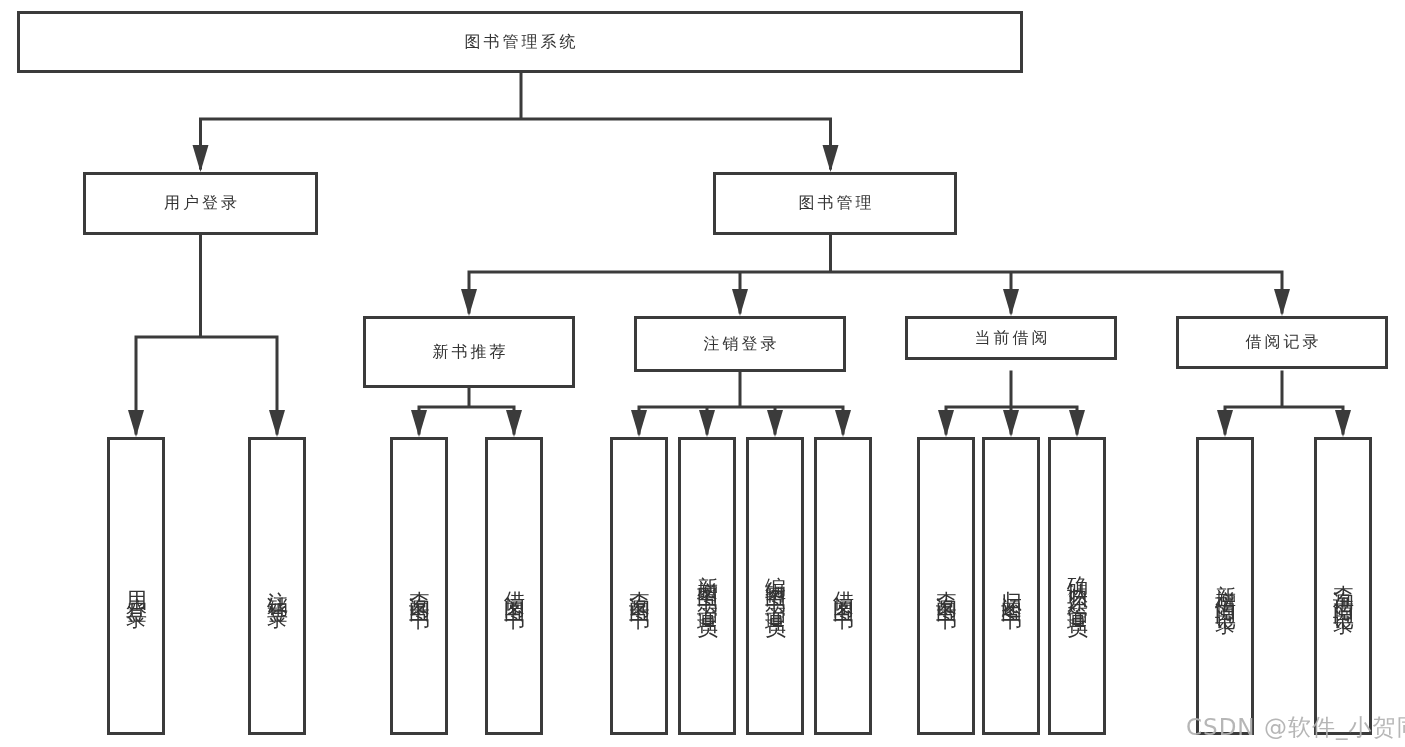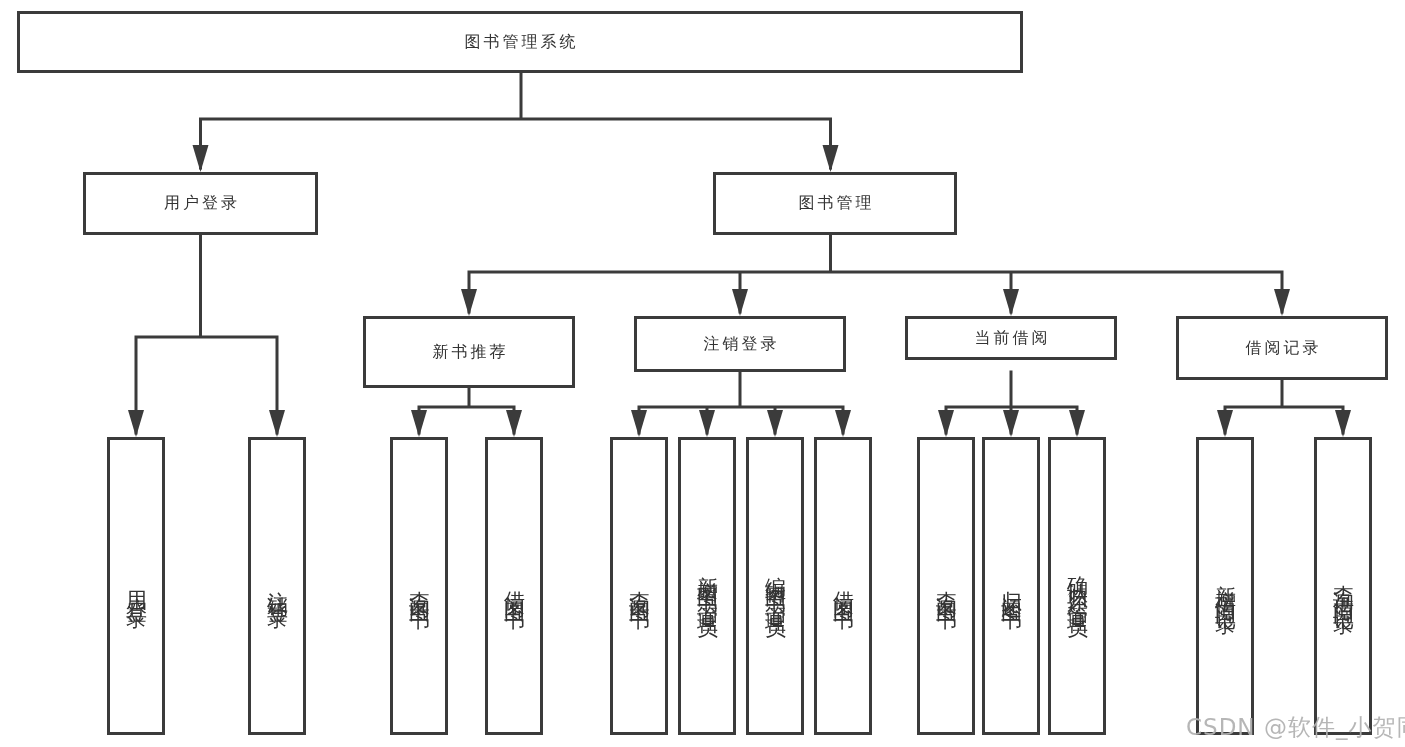--- a/index.html
+++ b/index.html
@@ -83,21 +83,21 @@
 
 <div class="node hbox" style="left:363px;top:316px;width:212px;height:72px">
   <span>新书推荐</span>
 </div>
 <div class="node hbox" style="left:634px;top:316px;width:212px;height:56px">
   <span>注销登录</span>
 </div>
 <div class="node hbox" style="left:905px;top:316px;width:212px;height:44px">
   <span>当前借阅</span>
 </div>
-<div class="node hbox" style="left:1176px;top:316px;width:212px;height:64px">
+<div class="node hbox" style="left:1176px;top:316px;width:212px;height:53px">
   <span>借阅记录</span>
 </div>
 
 <div class="node vbox" style="left:107px;top:437px;width:58px;height:298px">
   <span>用户登录</span>
 </div>
 <div class="node vbox" style="left:248px;top:437px;width:58px;height:298px">
   <span>注销登录</span>
 </div>
 

